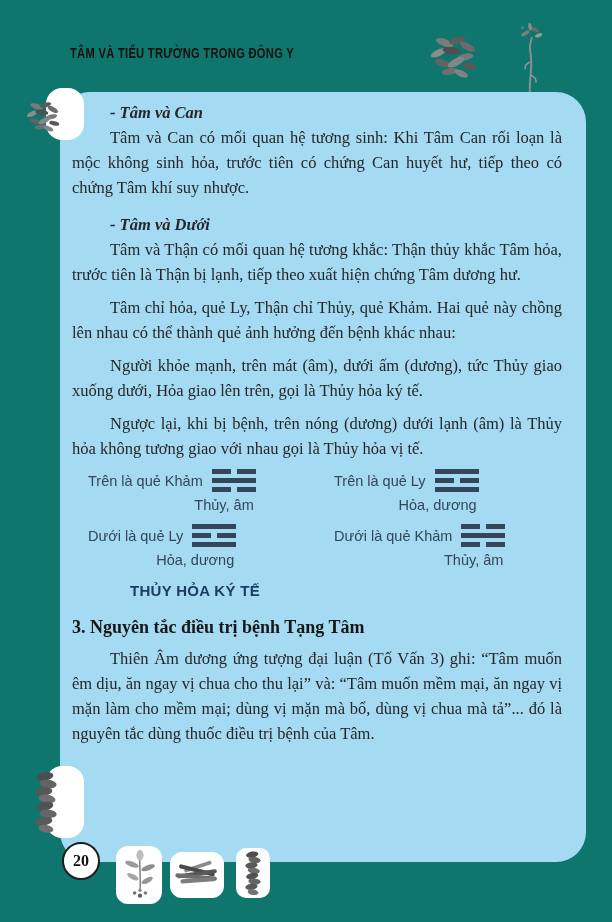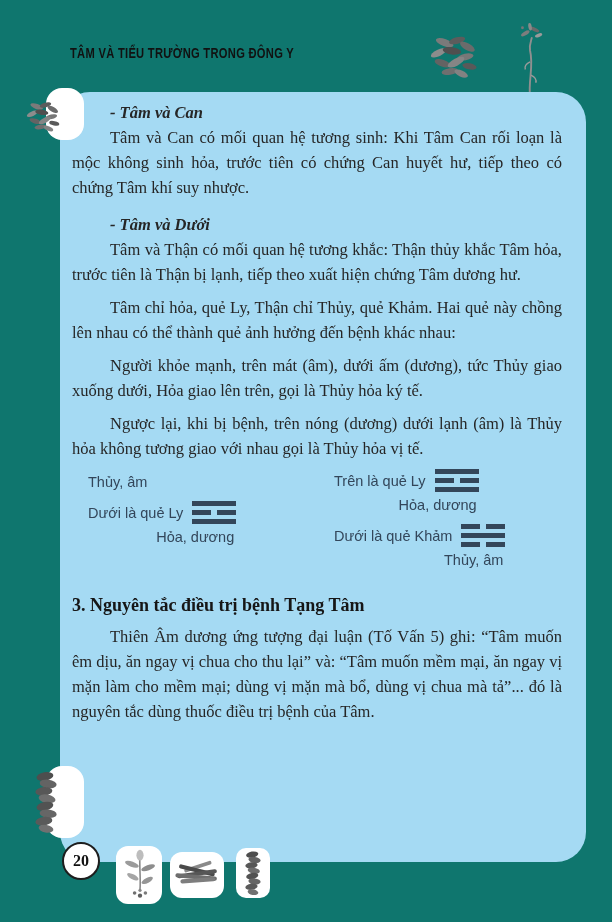--- a/index.html
+++ b/index.html
@@ -147,39 +147,54 @@
     <p class="para">Tâm và Thận có mối quan hệ tương khắc: Thận thủy khắc Tâm hỏa, trước tiên là Thận bị lạnh, tiếp theo xuất hiện chứng Tâm dương hư.</p>
 
     <p class="para">Tâm chỉ hỏa, quẻ Ly, Thận chỉ Thủy, quẻ Khảm. Hai quẻ này chồng lên nhau có thể thành quẻ ảnh hưởng đến bệnh khác nhau:</p>
     <p class="para">Người khỏe mạnh, trên mát (âm), dưới ấm (dương), tức Thủy giao xuống dưới, Hỏa giao lên trên, gọi là Thủy hỏa ký tế.</p>
     <p class="para">Ngược lại, khi bị bệnh, trên nóng (dương) dưới lạnh (âm) là Thủy hỏa không tương giao với nhau gọi là Thủy hỏa vị tế.</p>
 
     <div class="diagram">
       <div class="dcol left">
         <div>
           <div class="dblock">
+            <div class="drow">
+              <span>Trên là quẻ Khảm</span>
+              <span class="trigram">
+                  <div class="tri-line broken">
+                    <span class="seg"></span>
+                    <span class="seg"></span>
+                  </div>
+                  <div class="tri-line solid"></div>
+                  <div class="tri-line broken">
+                    <span class="seg"></span>
+                    <span class="seg"></span>
+                  </div>
+                </span>
+            </div>
             <div class="dcap">Thủy, âm</div>
           </div>
         </div>
         <div>
           <div class="dblock">
             <div class="drow">
               <span>Dưới là quẻ Ly</span>
               <span class="trigram">
                   <div class="tri-line solid"></div>
                   <div class="tri-line broken">
                     <span class="seg"></span>
                     <span class="seg"></span>
                   </div>
                   <div class="tri-line solid"></div>
                 </span>
             </div>
             <div class="dcap">Hỏa, dương</div>
           </div>
         </div>
+        <div class="dtitle">THỦY HỎA KÝ TẾ</div>
       </div>
       <div class="dcol right">
         <div>
           <div class="dblock">
             <div class="drow">
               <span>Trên là quẻ Ly</span>
               <span class="trigram">
                   <div class="tri-line solid"></div>
                   <div class="tri-line broken">
                     <span class="seg"></span>
@@ -207,21 +222,21 @@
                   </div>
                 </span>
             </div>
             <div class="dcap">Thủy, âm</div>
           </div>
         </div>
       </div>
     </div>
 
     <div class="h3-heading">3. Nguyên tắc điều trị bệnh Tạng Tâm</div>
-    <p class="para">Thiên Âm dương ứng tượng đại luận (Tố Vấn 5) ghi: “Tâm muốn êm dịu, ăn ngay vị chua cho thu lại” và: “Tâm muốn mềm mại, ăn ngay vị mặn làm cho mềm mại; dùng vị mặn mà bổ, dùng vị chua mà tả”... đó là nguyên tắc dùng thuốc điều trị bệnh của Tâm.</p>
+    <p class="para">Thiên Âm dương ứng tượng đại luận (Tố Vấn 3) ghi: “Tâm muốn êm dịu, ăn ngay vị chua cho thu lại” và: “Tâm muốn mềm mại, ăn ngay vị mặn làm cho mềm mại; dùng vị mặn mà bổ, dùng vị chua mà tả”... đó là nguyên tắc dùng thuốc điều trị bệnh của Tâm.</p>
   </div>
 
   <div class="notch notch-top-left"></div>
   <div class="notch notch-bottom-left"></div>
   <div class="notch tab-1"></div>
   <div class="notch tab-2"></div>
   <div class="notch tab-3"></div>
 
   <svg class="deco deco-pile-tl" viewBox="0 0 60 50">
       <use href="#sym-herb-pile"></use>

